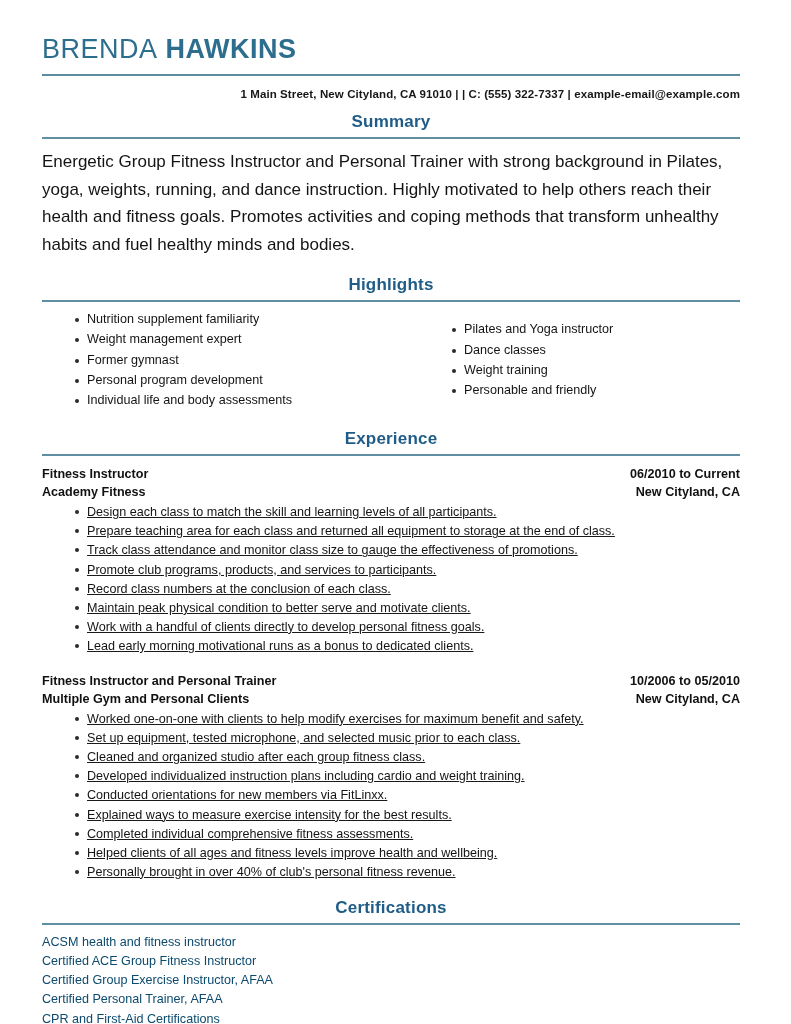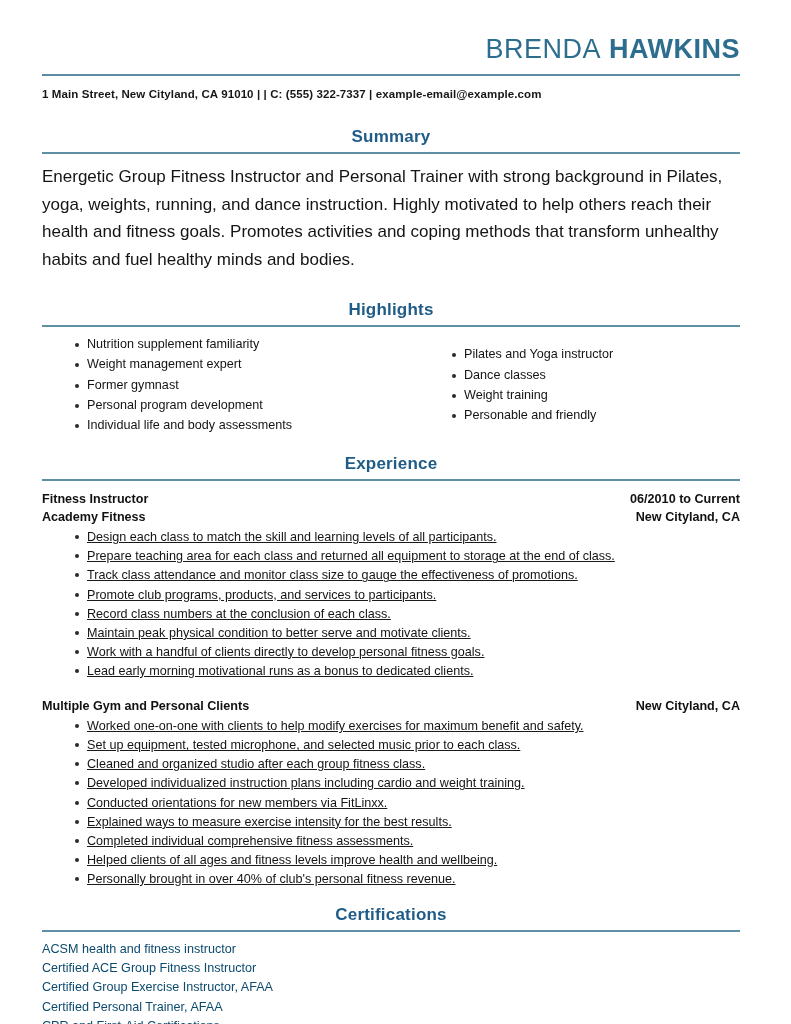--- a/index.html
+++ b/index.html
@@ -18,21 +18,21 @@
     width: 791px;
     height: 1024px;
     box-sizing: border-box;
     padding: 30px 51px 0 42px;
     background: #ffffff;
     position: relative;
   }
 
   
   .name-line {
-    text-align: right;
+    text-align: left;
     color: #2d6e8e;
     font-size: 27px;
     letter-spacing: 0.5px;
     line-height: 1.15;
     padding-top: 4px;
     white-space: nowrap;
   }
   .name-first { font-weight: 400; }
   .name-last  { font-weight: 700; }
 
@@ -41,38 +41,38 @@
     border-top: 2px solid #5b8ca0;
     margin: 9px 0 0 0;
   }
   .rule-thin {
     height: 0;
     border-top: 2px solid #5f8fa3;
     margin: 5px 0 0 0;
   }
 
   .contact {
-    text-align: left;
+    text-align: right;
     font-size: 11.5px;
     font-weight: 700;
     color: #171717;
     margin-top: 12px;
     letter-spacing: 0.1px;
     white-space: nowrap;
   }
 
   
   .section-title {
     text-align: center;
     color: #1f5c87;
     font-size: 17px;
     font-weight: 700;
     letter-spacing: 0.2px;
   }
-  .section-gap-sm { margin-top: 27px; text-align: center; }
+  .section-gap-sm { margin-top: 12px; text-align: center; }
   .section-gap-md { margin-top: 17px; }
 
   
   .summary {
     font-size: 17px;
     line-height: 1.62;
     margin-top: 9px;
     color: #141414;
   }
 
@@ -219,20 +219,24 @@
       <li>Track class attendance and monitor class size to gauge the effectiveness of promotions.</li>
       <li>Promote club programs, products, and services to participants.</li>
       <li>Record class numbers at the conclusion of each class.</li>
       <li>Maintain peak physical condition to better serve and motivate clients.</li>
       <li>Work with a handful of clients directly to develop personal fitness goals.</li>
       <li>Lead early morning motivational runs as a bonus to dedicated clients.</li>
     </ul>
   </div>
 
   <div class="job">
+    <div class="job-row">
+      <div class="left">Fitness Instructor and Personal Trainer</div>
+      <div class="right">10/2006 to 05/2010</div>
+    </div>
     <div class="job-row">
       <div class="left">Multiple Gym and Personal Clients</div>
       <div class="right">New Cityland, CA</div>
     </div>
     <ul class="job-bullets">
       <li>Worked one-on-one with clients to help modify exercises for maximum benefit and safety.</li>
       <li>Set up equipment, tested microphone, and selected music prior to each class.</li>
       <li>Cleaned and organized studio after each group fitness class.</li>
       <li>Developed individualized instruction plans including cardio and weight training.</li>
       <li>Conducted orientations for new members via FitLinxx.</li>

